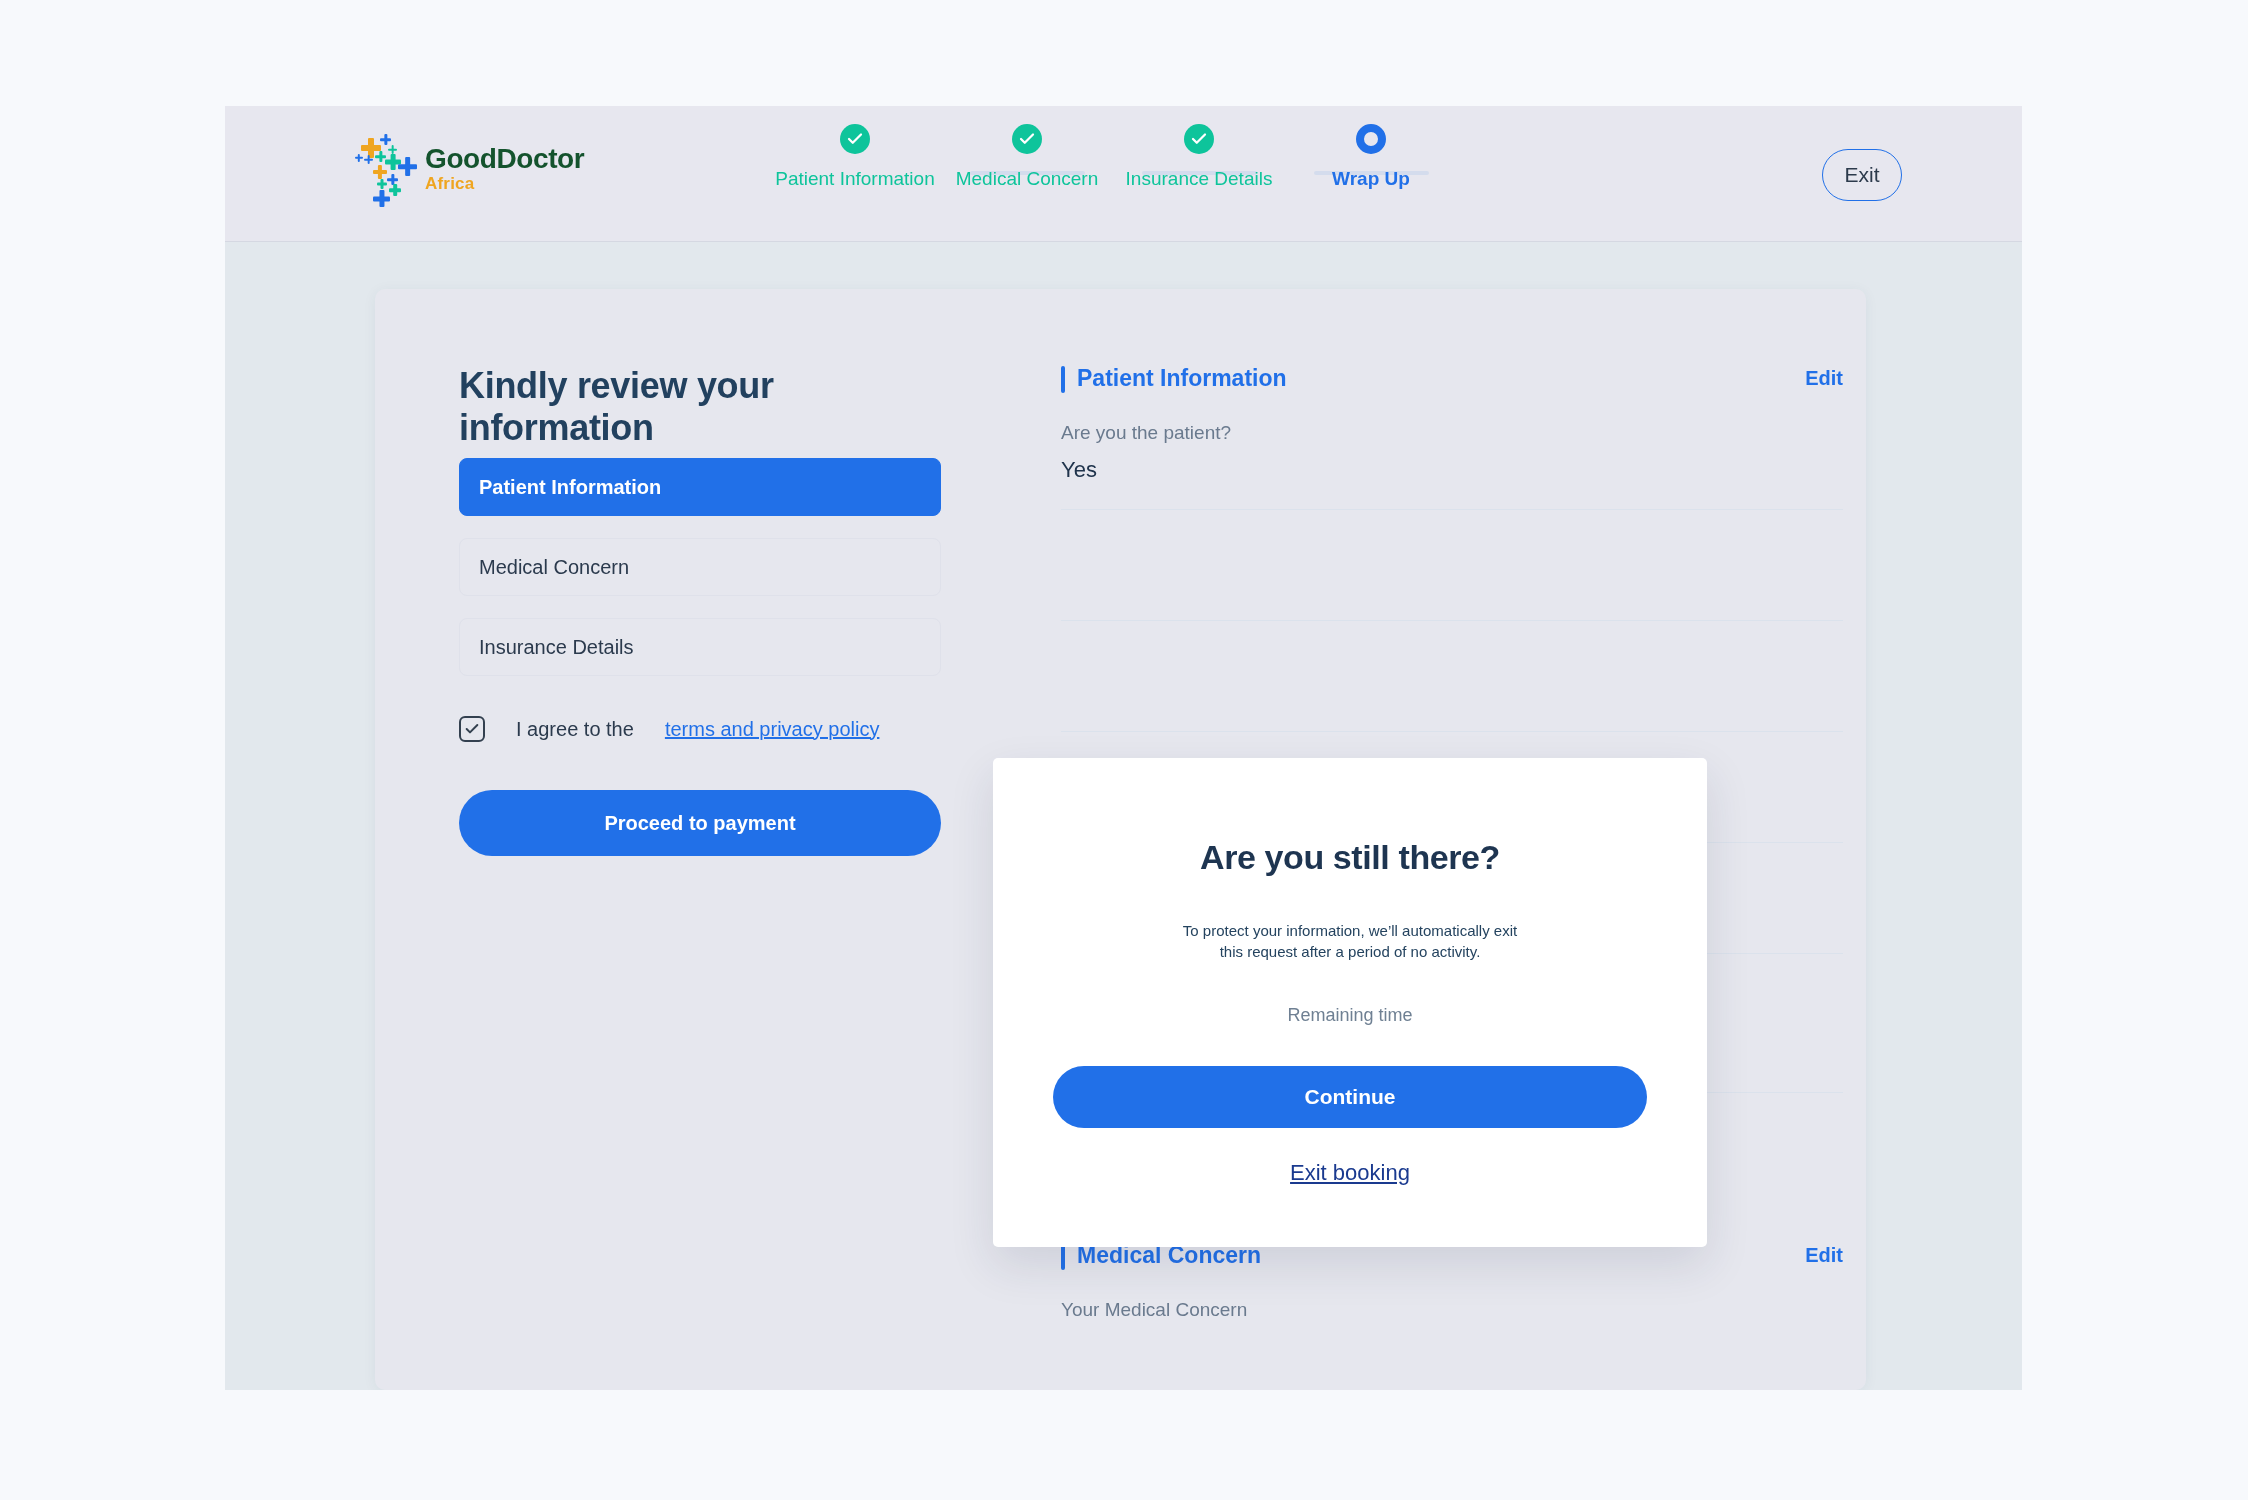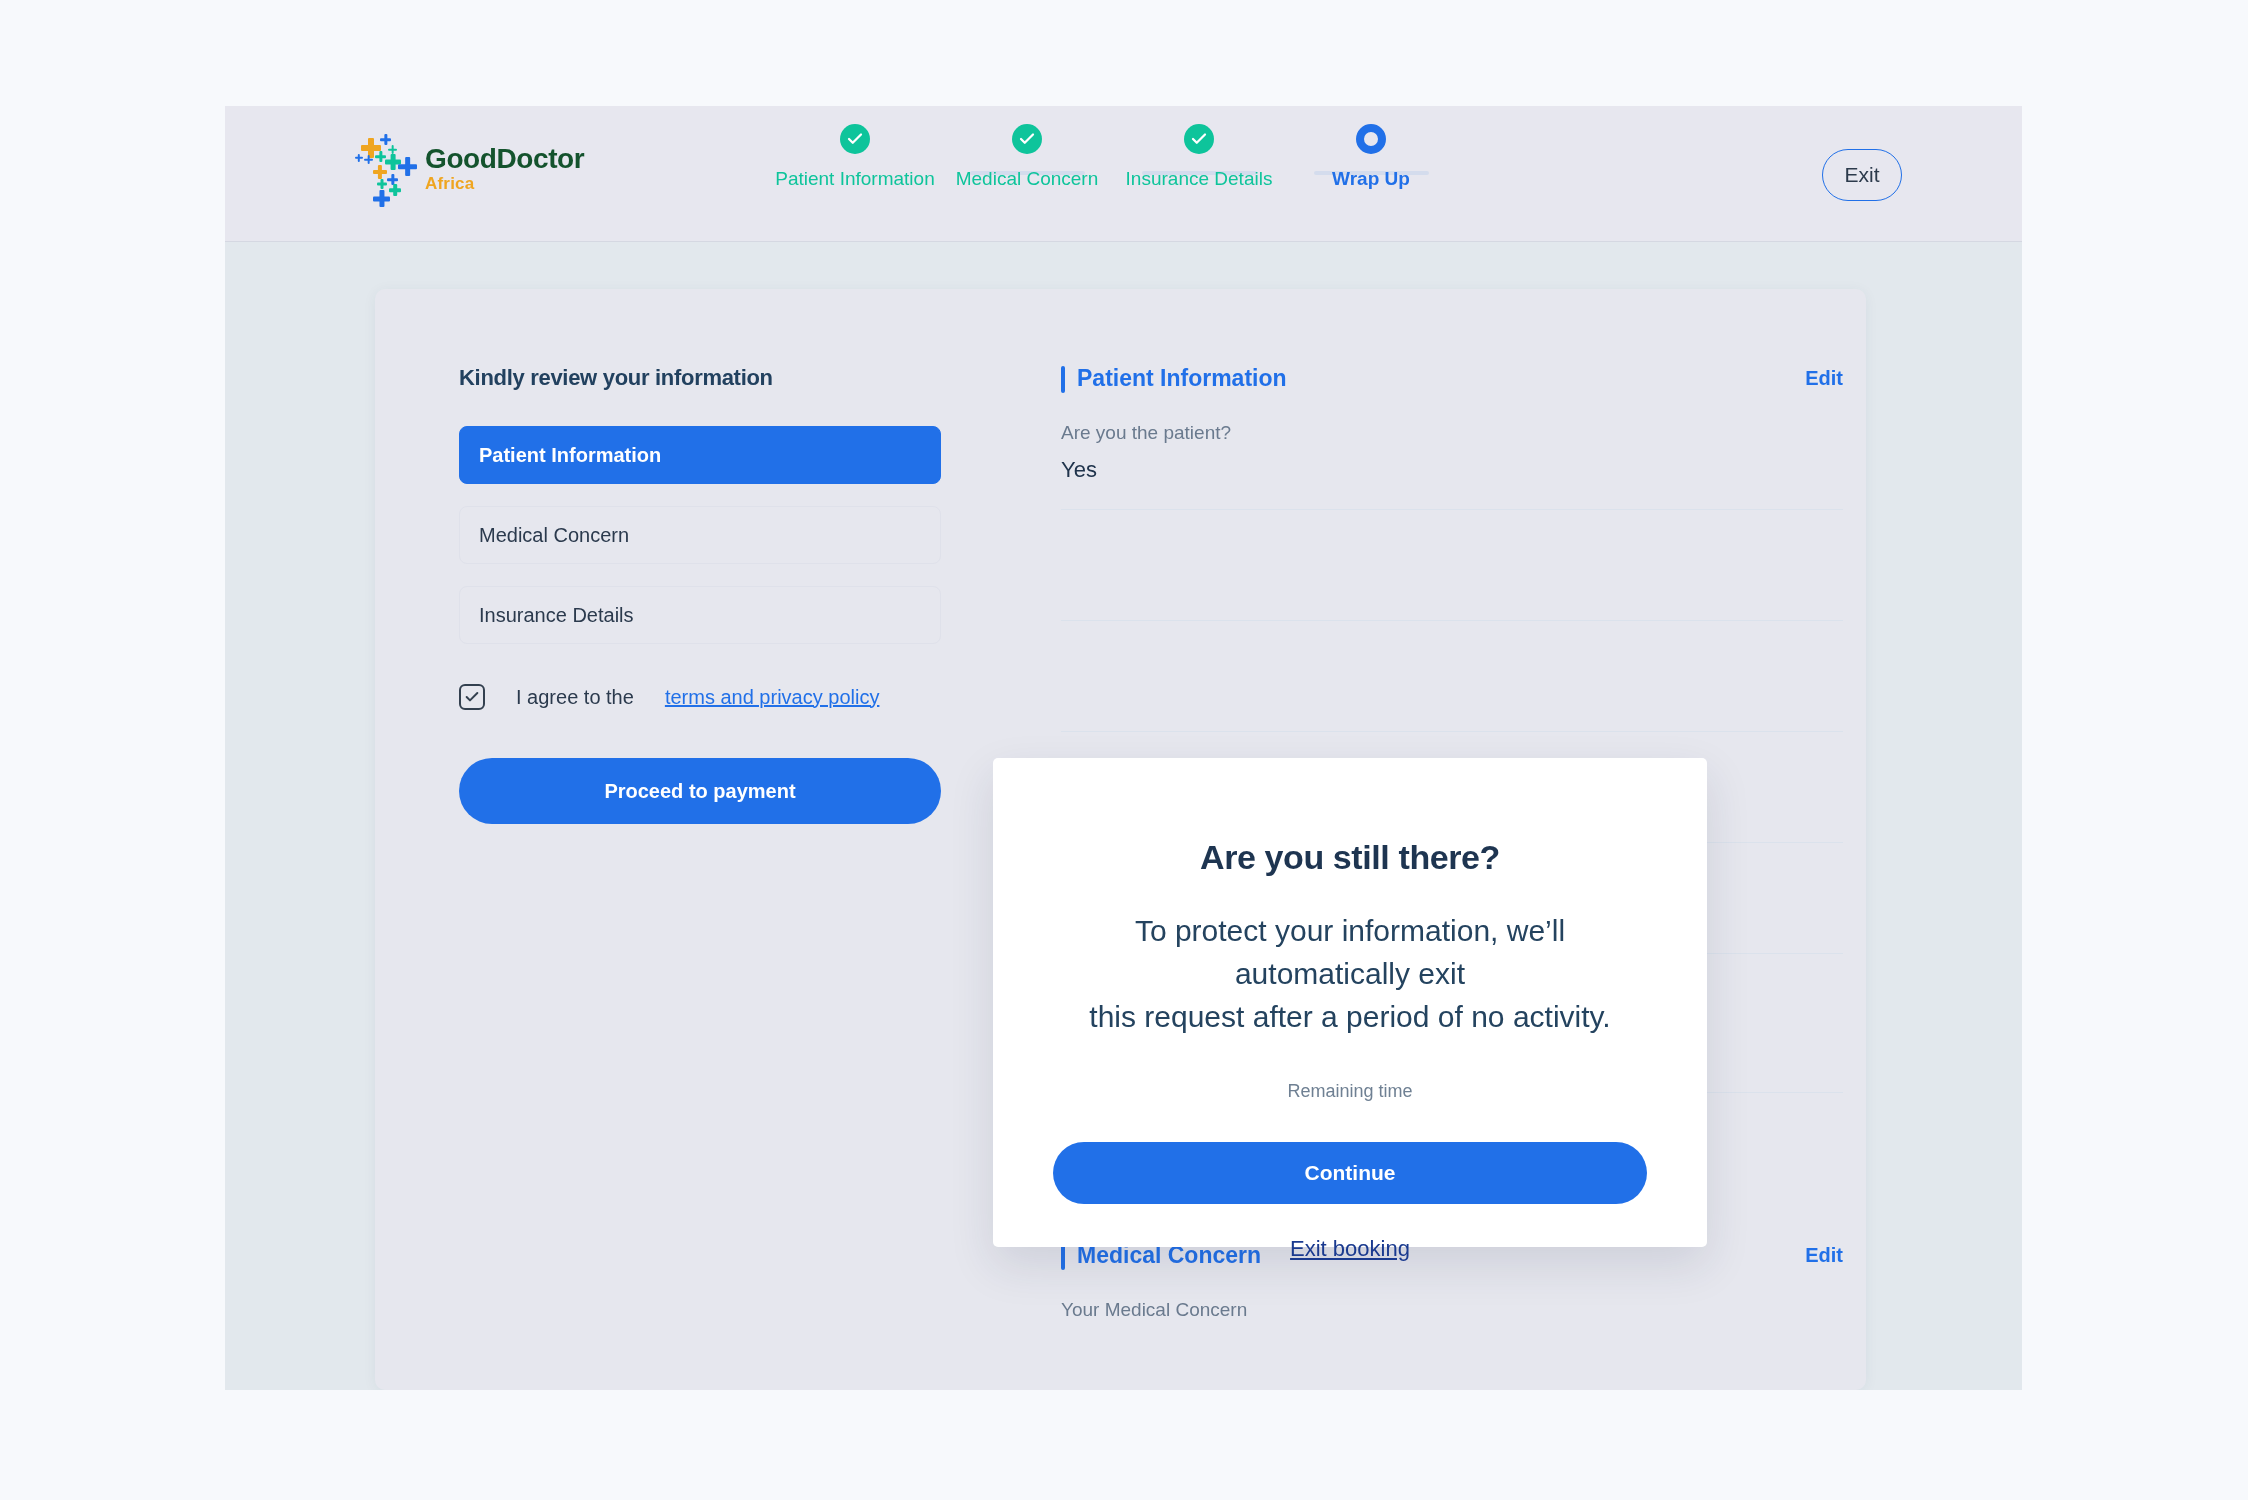--- a/index.html
+++ b/index.html
@@ -167,25 +167,25 @@
   }
 
   
   #left-col {
     position: absolute;
     left: 84px;
     top: 76px;
     width: 482px;
   }
   #review-title {
-    font-size: 22px;
+    font-size: 36px;
     font-weight: 700;
     color: #22415f;
     letter-spacing: -0.3px;
-    margin-bottom: 35px;
+    margin-bottom: 9px;
   }
   .nav-item {
     height: 58px;
     border-radius: 8px;
     display: flex;
     align-items: center;
     padding-left: 19px;
     font-size: 20px;
     color: #2b3a4d;
     margin-bottom: 22px;
@@ -306,22 +306,22 @@
     text-align: center;
   }
   #modal-title {
     font-size: 34px;
     font-weight: 700;
     color: #1e3551;
     letter-spacing: -0.4px;
     margin-top: 28px;
   }
   #modal-body {
-    margin-top: 33px;
-    font-size: 30px;
+    margin-top: 43px;
+    font-size: 15px;
     line-height: 1.43;
     color: #24435f;
   }
   #remaining-label {
     margin-top: 42px;
     font-size: 18px;
     color: #6f8093;
   }
   #remaining-time {
     margin-top: 15px;

